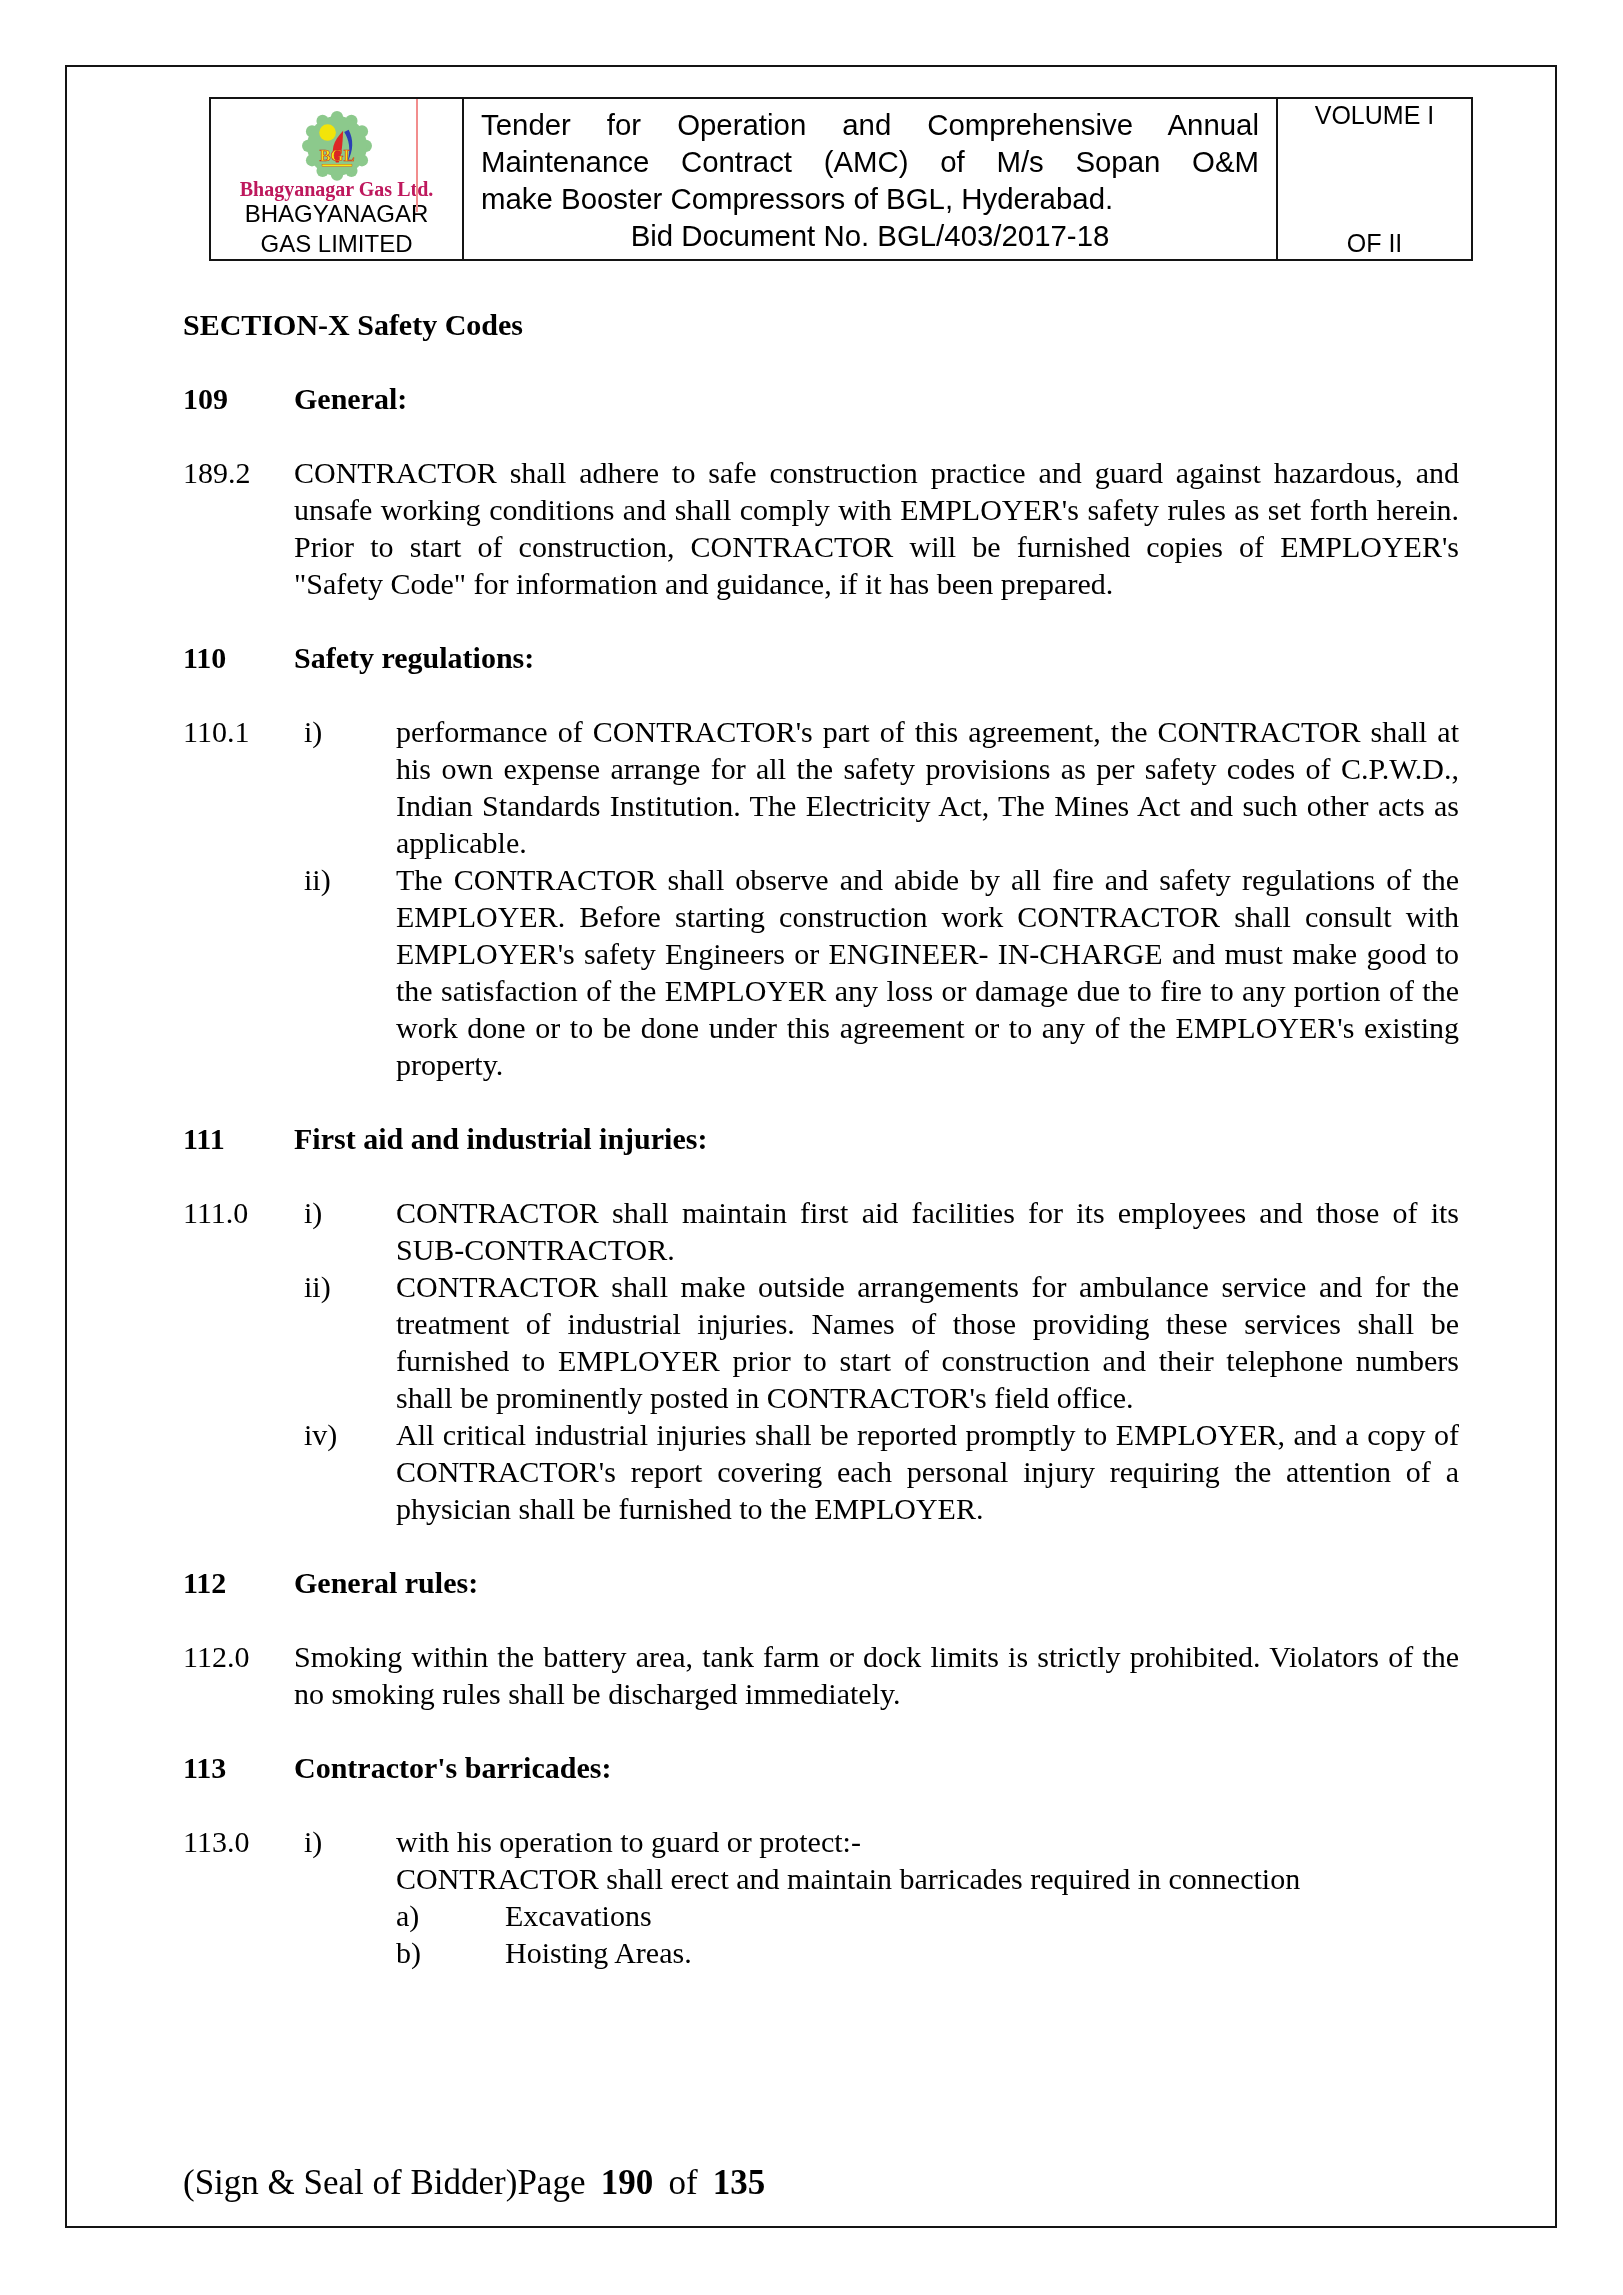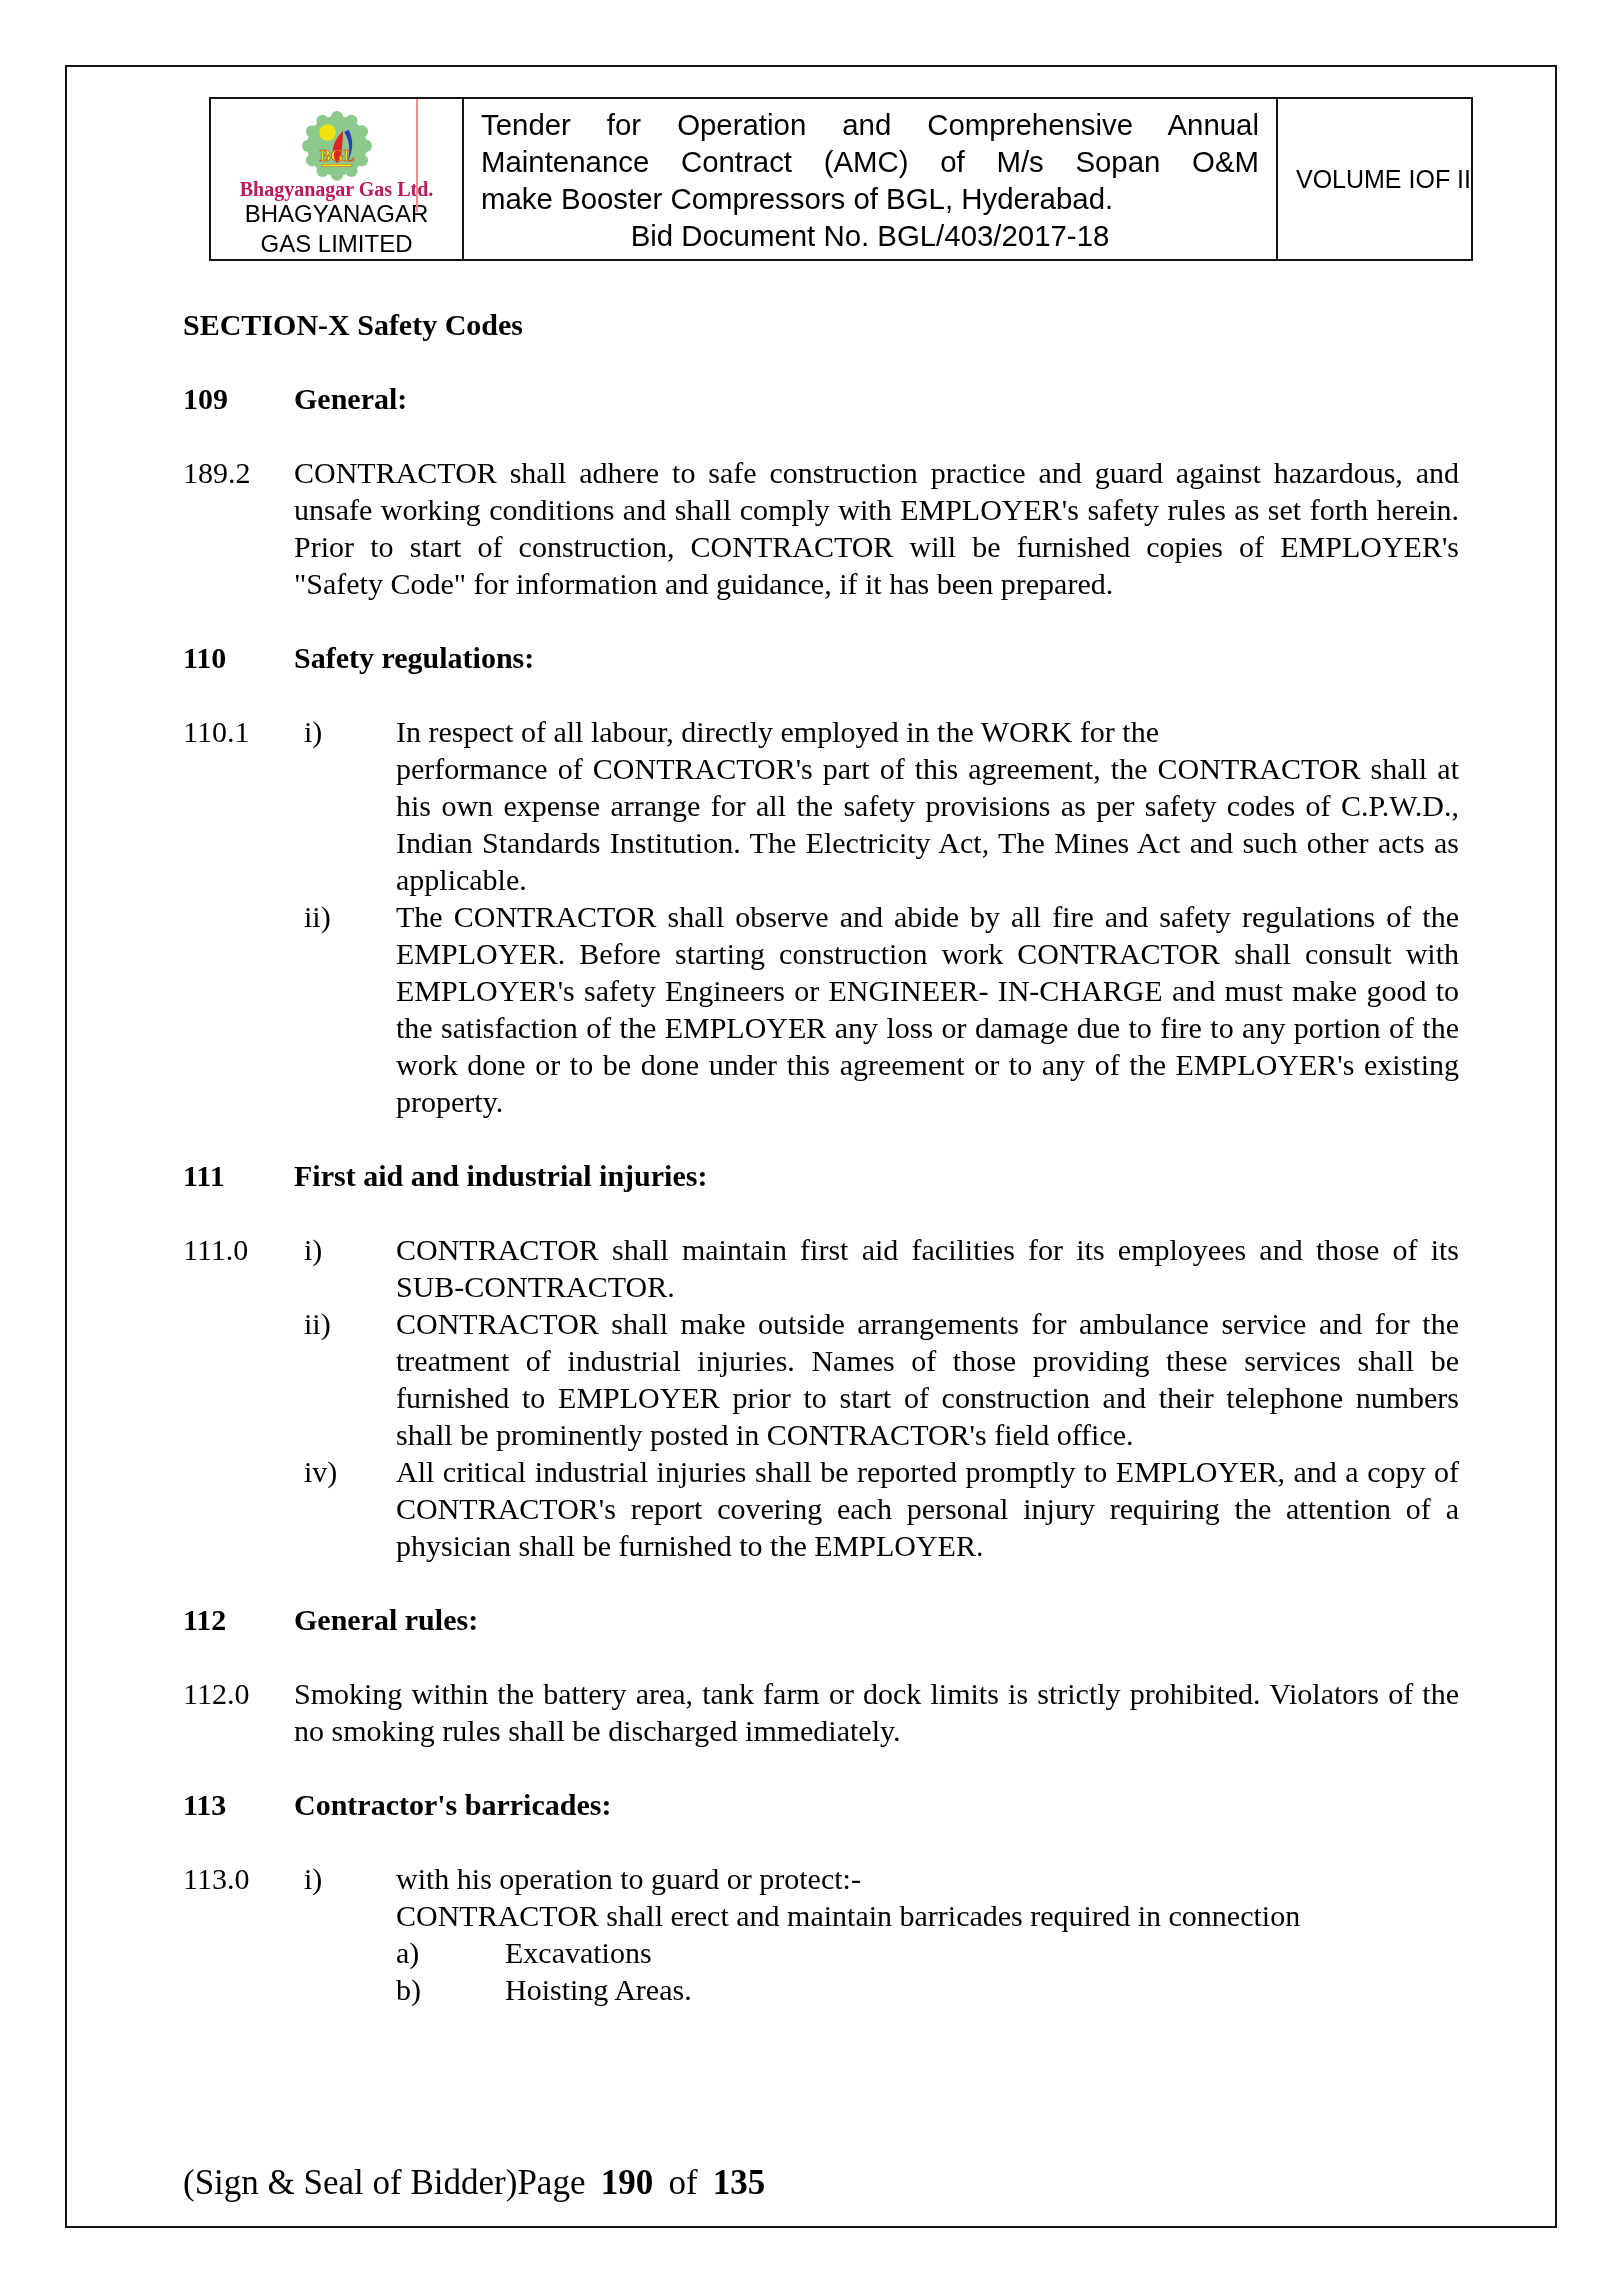--- a/index.html
+++ b/index.html
@@ -54,21 +54,21 @@
     font-family:"Liberation Sans", sans-serif;
     font-size:29.4px;line-height:37px;
   }
   .tl{text-align:justify;text-align-last:justify;}
   .tl:nth-child(3){text-align-last:left;}
   .tl:nth-child(4){text-align:center;text-align-last:center;}
   .cell-volume{
     width:195px;flex:0 0 195px;
     border-left:2.6px solid #141414;
     box-sizing:border-box;
-    display:flex;flex-direction:row;justify-content:flex-end;align-items:center;
+    display:flex;flex-direction:column;justify-content:space-between;align-items:center;
     font-family:"Liberation Sans", sans-serif;
     font-size:25px;line-height:32px;
   }
   
   .content{
     position:absolute;left:183px;top:306px;width:1276px;
     font-size:30px;line-height:37px;
   }
   .section-heading{font-weight:bold;}
   .block-title{position:relative;margin:37px 0;font-weight:bold;}
@@ -157,21 +157,20 @@
           </div>
         </div>
         <div class="block-title">
           <span class="num">110</span>
           <div class="label">Safety regulations:</div>
         </div>
         <div class="row">
           <span class="num">110.1</span>
           <span class="marker-l2">i)</span>
           <div class="text-l2">
-            <div class="seg">In respect of all labour, directly employed in the WORK for the</div>
             <div class="seg">performance of CONTRACTOR's part of this agreement, the CONTRACTOR shall at his own expense arrange for all the safety provisions as per safety codes of C.P.W.D., Indian Standards Institution. The Electricity Act, The Mines Act and such other acts as applicable.</div>
           </div>
         </div>
         <div class="row">
           <span class="marker-l2">ii)</span>
           <div class="text-l2">
             <div class="seg">The CONTRACTOR shall observe and abide by all fire and safety regulations of the EMPLOYER. Before starting construction work CONTRACTOR shall consult with EMPLOYER's safety Engineers or ENGINEER- IN-CHARGE and must make good to the satisfaction of the EMPLOYER any loss or damage due to fire to any portion of the work done or to be done under this agreement or to any of the EMPLOYER's existing property.</div>
           </div>
         </div>
         <div class="block-title">

